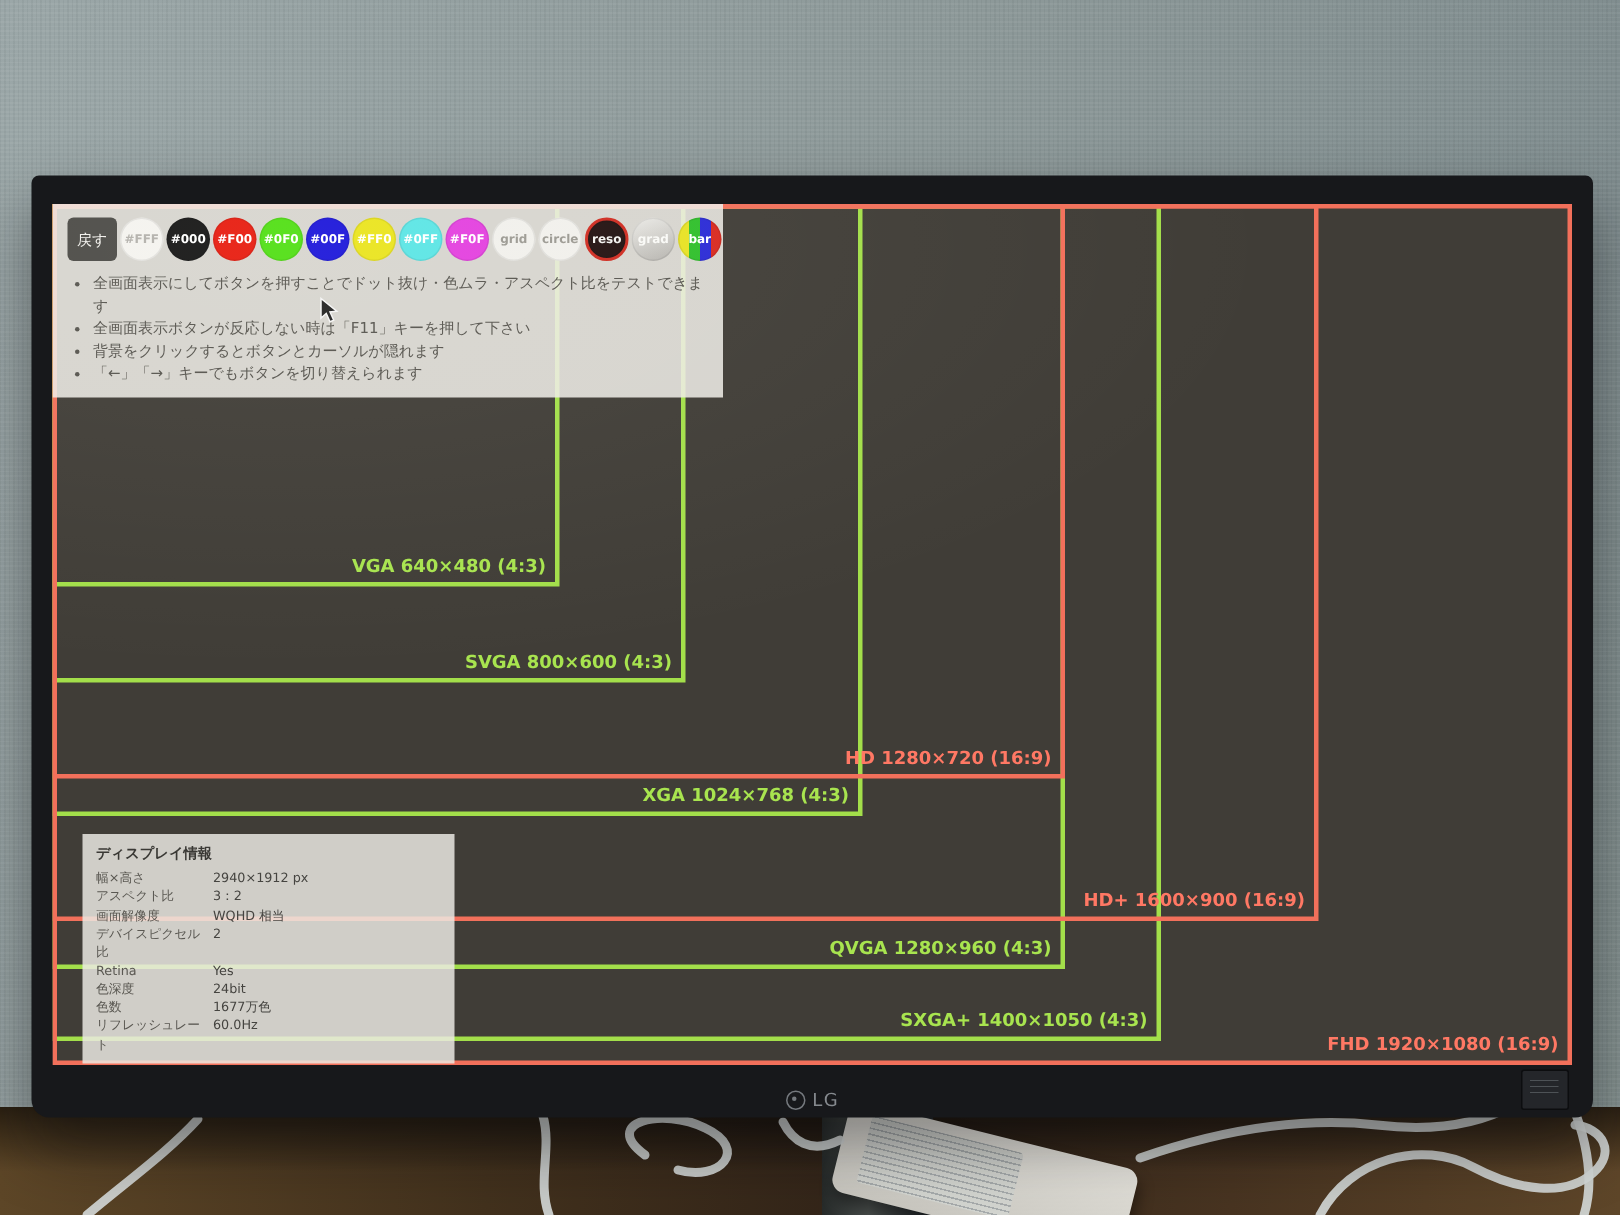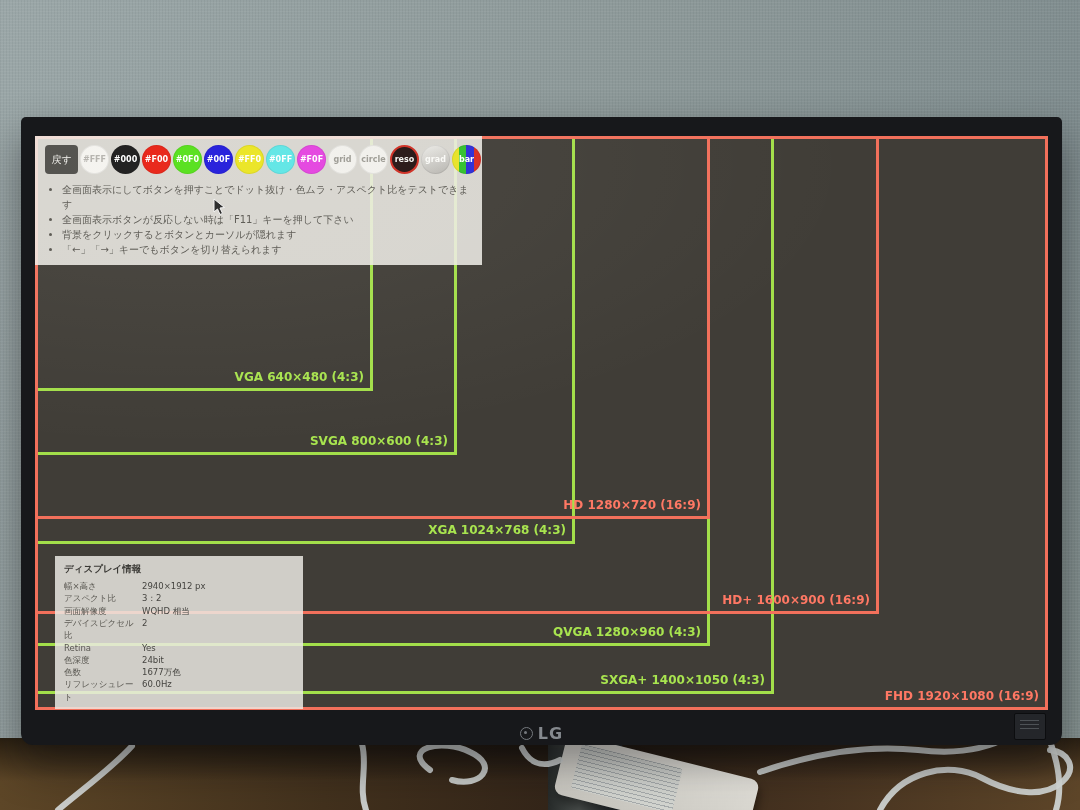--- a/index.html
+++ b/index.html
@@ -35,21 +35,21 @@
     background:#17181b;border-radius:5px 5px 12px 12px;
     box-shadow:0 20px 42px rgba(12,12,14,.45);}
   .screen{position:absolute;left:14px;top:19px;width:1013px;height:574px;
     background:#403d37;overflow:hidden;}
   .lg-logo{position:absolute;left:0;right:0;top:604px;height:24px;
     display:flex;align-items:center;justify-content:center;gap:5px;color:#85898e;}
   .lg-emblem{width:13px;height:13px;border:1.5px solid #75797e;border-radius:50%;
     box-sizing:border-box;position:relative;}
   .lg-emblem::after{content:"";position:absolute;left:3px;top:3px;width:3px;height:3px;
     border-radius:50%;background:#75797e;}
-  .lg-text{font-size:16px;font-weight:bold;letter-spacing:1px;}
+  .lg-text{font-size:12px;font-weight:normal;letter-spacing:1px;}
   .sticker{position:absolute;right:16px;top:596px;width:30px;height:25px;
     background:#24262a;border-radius:2px;border:1px solid #0c0d0f;}
   .sticker::after{content:"";position:absolute;left:5px;top:6px;width:19px;height:12px;
     background:repeating-linear-gradient(180deg,#585d61 0 1px,transparent 1px 4px);opacity:.8;}
   
   .res-rect{position:absolute;left:0;top:0;border:3px solid;box-sizing:border-box;pointer-events:none;}
   .res-rect.green{border-color:#a3df4a;z-index:10;}
   .res-rect.red{border-color:#f2705b;z-index:20;}
   .res-label{position:absolute;right:6px;bottom:4px;font-size:12px;font-weight:bold;white-space:nowrap;}
   .green .res-label{color:#a8e44f;}

